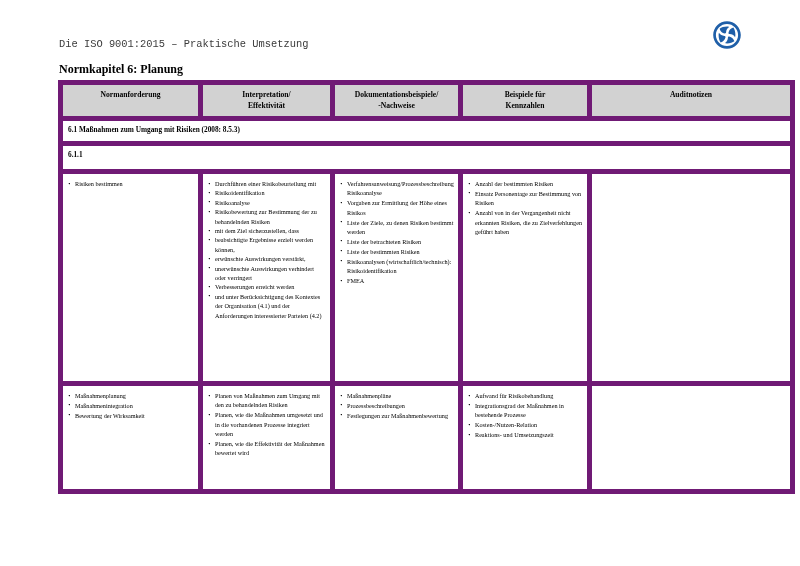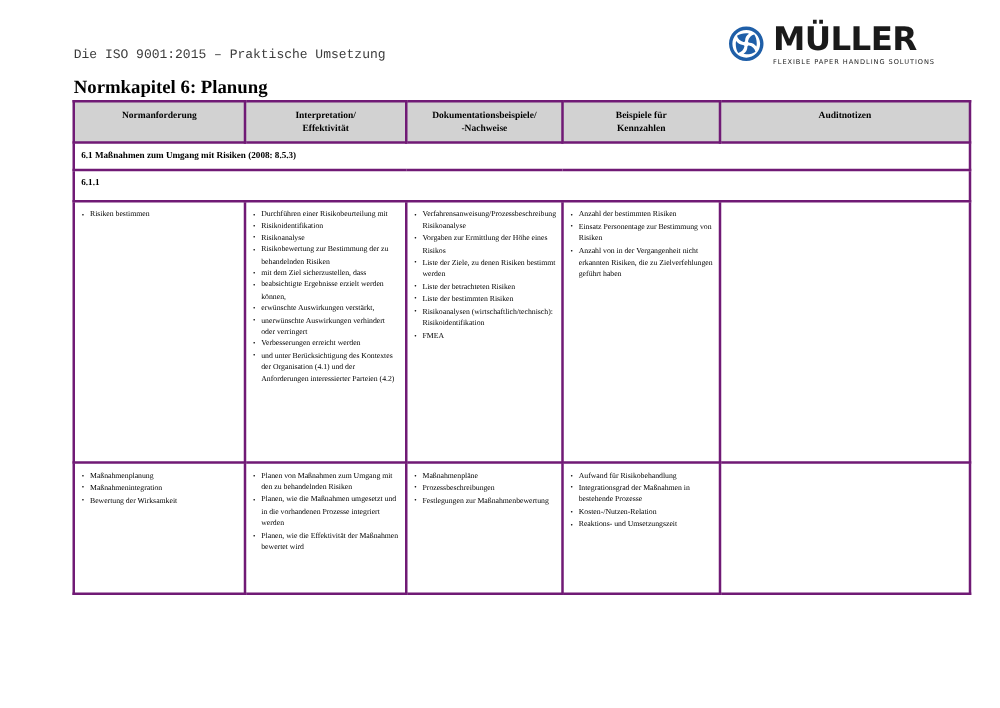--- a/index.html
+++ b/index.html
@@ -70,37 +70,37 @@
     font-size: 10.4px;
     color: #3b3b3b;
     white-space: nowrap;
   }
   .doc-title {
     position: absolute;
     left: 59px;
     top: 62px;
     font-family: "Liberation Serif", serif;
     font-weight: bold;
-    font-size: 15px;
+    font-size: 12px;
     color: #000000;
     white-space: nowrap;
   }
 
   
   .matrix {
     position: absolute;
     left: 58px;
     top: 80px;
     width: 687px;
     border-collapse: collapse;
     table-layout: fixed;
     font-size: 6.2px;
   }
   .matrix td, .matrix th {
-    border: 2px solid #701a75;
+    border: 5px solid #701a75;
     vertical-align: top;
     padding: 0;
   }
   .matrix thead th {
     background: #d2d2d2;
     text-align: center;
     font-family: "Liberation Serif", serif;
     font-weight: bold;
     font-size: 7.6px;
     line-height: 11px;
@@ -197,24 +197,20 @@
     <div class="logo-block">
       <svg class="logo-mark" viewBox="0 0 100 100">
         <g fill="#1f5fa8">
           <path d="M50 4 C24.6 4 4 24.6 4 50 C4 75.4 24.6 96 50 96 C75.4 96 96 75.4 96 50 C96 24.6 75.4 4 50 4 Z M50 13 C70.4 13 87 29.6 87 50 C87 70.4 70.4 87 50 87 C29.6 87 13 70.4 13 50 C13 29.6 29.6 13 50 13 Z"></path>
           <path d="M50 22 C52.5 22 55 22.4 57.3 23.2 C51 27 47 33.8 47 41.2 C47 44 45 45.6 42.6 45.1 C34 43.3 27.4 36.8 25.4 28.8 C31.2 24.5 39.9 22 50 22 Z"></path>
           <path d="M78 50 C78 52.5 77.6 55 76.8 57.3 C73 51 66.2 47 58.8 47 C56 47 54.4 45 54.9 42.6 C56.7 34 63.2 27.4 71.2 25.4 C75.5 31.2 78 39.9 78 50 Z"></path>
           <path d="M50 78 C47.5 78 45 77.6 42.7 76.8 C49 73 53 66.2 53 58.8 C53 56 55 54.4 57.4 54.9 C66 56.7 72.6 63.2 74.6 71.2 C68.8 75.5 60.1 78 50 78 Z"></path>
           <path d="M22 50 C22 47.5 22.4 45 23.2 42.7 C27 49 33.8 53 41.2 53 C44 53 45.6 55 45.1 57.4 C43.3 66 36.8 72.6 28.8 74.6 C24.5 68.8 22 60.1 22 50 Z"></path>
         </g>
       </svg>
-      <div class="logo-text-wrap">
-        <div class="logo-word">MÜLLER</div>
-        <div class="logo-tag">FLEXIBLE PAPER HANDLING SOLUTIONS</div>
-      </div>
     </div>
 
     <div class="doc-subtitle">Die ISO 9001:2015 – Praktische Umsetzung</div>
     <div class="doc-title">Normkapitel 6: Planung</div>
   </div>
 
   <table class="matrix">
     <thead>
       <tr>
         <th class="col-1">

